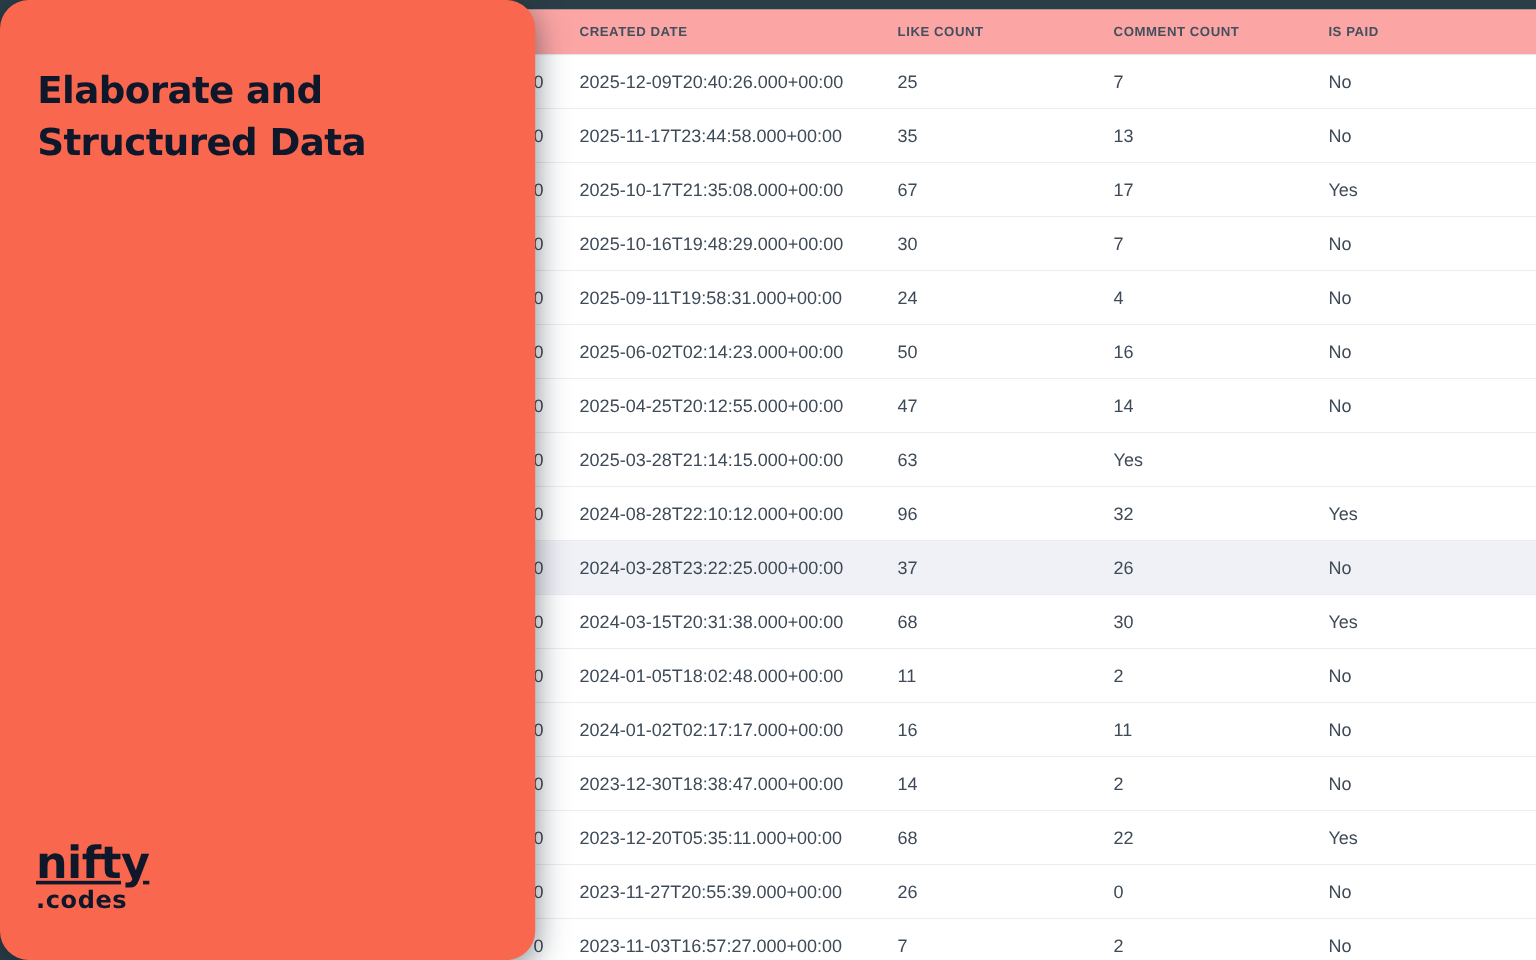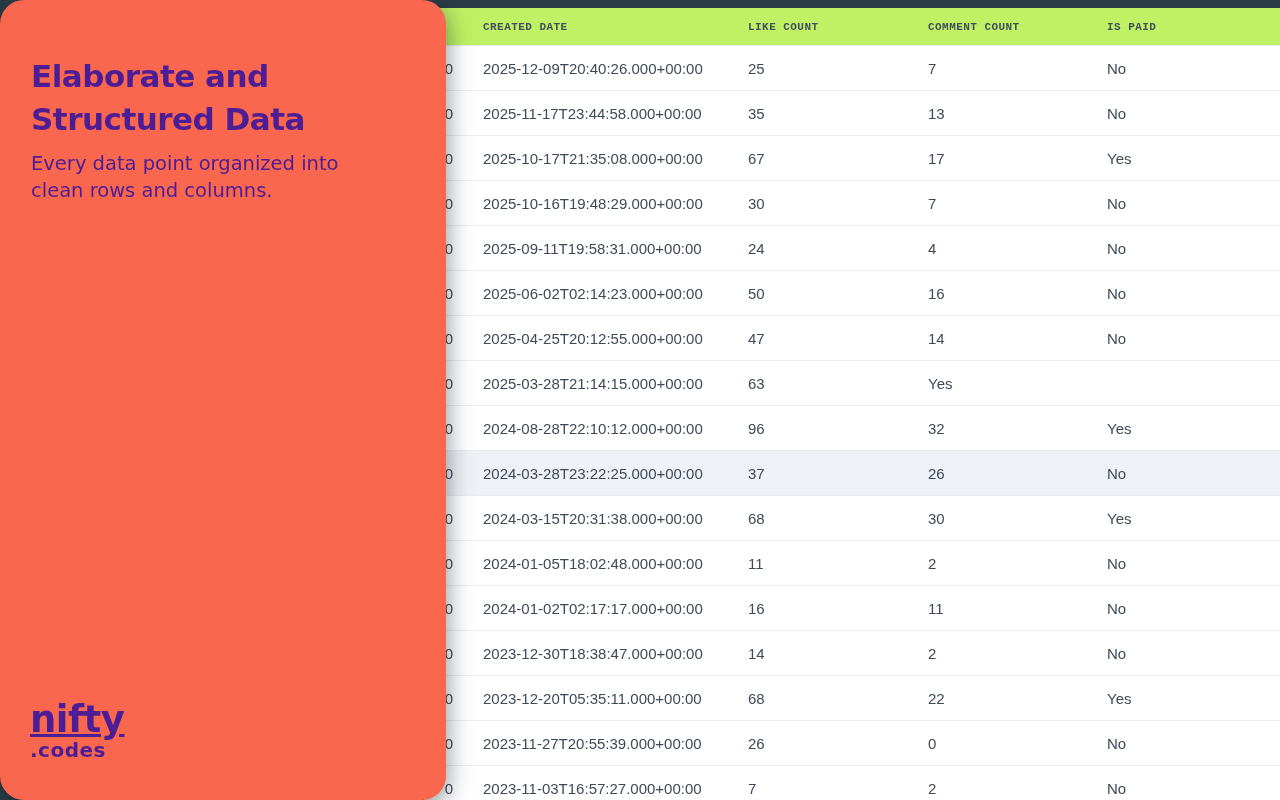--- a/index.html
+++ b/index.html
@@ -17,23 +17,22 @@
     width:856px; height:792px;
     background:#FFFFFF;
     z-index:1;
   }
   .thead, .tr {
     display:grid;
     grid-template-columns:29px 295px 180px 179px 1fr;
   }
   .thead {
     height:38px;
-    background:#bef264;
+    background:#fca5a5;
     border-bottom:1px solid #E4E7EC;
-    font-family:Liberation Mono, monospace;
   }
   .th {
     display:flex; align-items:center;
     font-size:11px; font-weight:700;
     letter-spacing:0.45px;
     color:#42505E;
   }
   .th.pad, .td.pad { padding-left:30px; }
   .tr {
     height:45px;
@@ -51,21 +50,21 @@
 
   
   .panel {
     position:absolute;
     left:0; top:0;
     width:446px; height:800px;
     background:#F8674E;
     border-radius:24px;
     box-shadow:0 6px 26px rgba(12,26,36,0.5);
     z-index:2;
-    color:#4c1d95;
+    color:#0f172a;
     font-family:"DejaVu Sans", sans-serif;
   }
   .panel-title {
     position:absolute;
     left:31px; top:55px;
     font-size:31px;
     line-height:43px;
     font-weight:800;
     letter-spacing:-0.5px;
   }
@@ -241,21 +240,17 @@
     <div class="td">No</div>
   </div>
 </div>
 </div>
 
 <aside class="panel">
   <h1 class="panel-title">
     <span>Elaborate and</span><br>
     <span>Structured Data</span>
   </h1>
-  <p class="panel-subtitle">
-    <span>Every data point organized into</span><br>
-    <span>clean rows and columns.</span>
-  </p>
   <div class="logo">
     <div class="logo-primary">nifty</div>
     <div class="logo-secondary">.codes</div>
   </div>
 </aside>
 
 </body></html>

